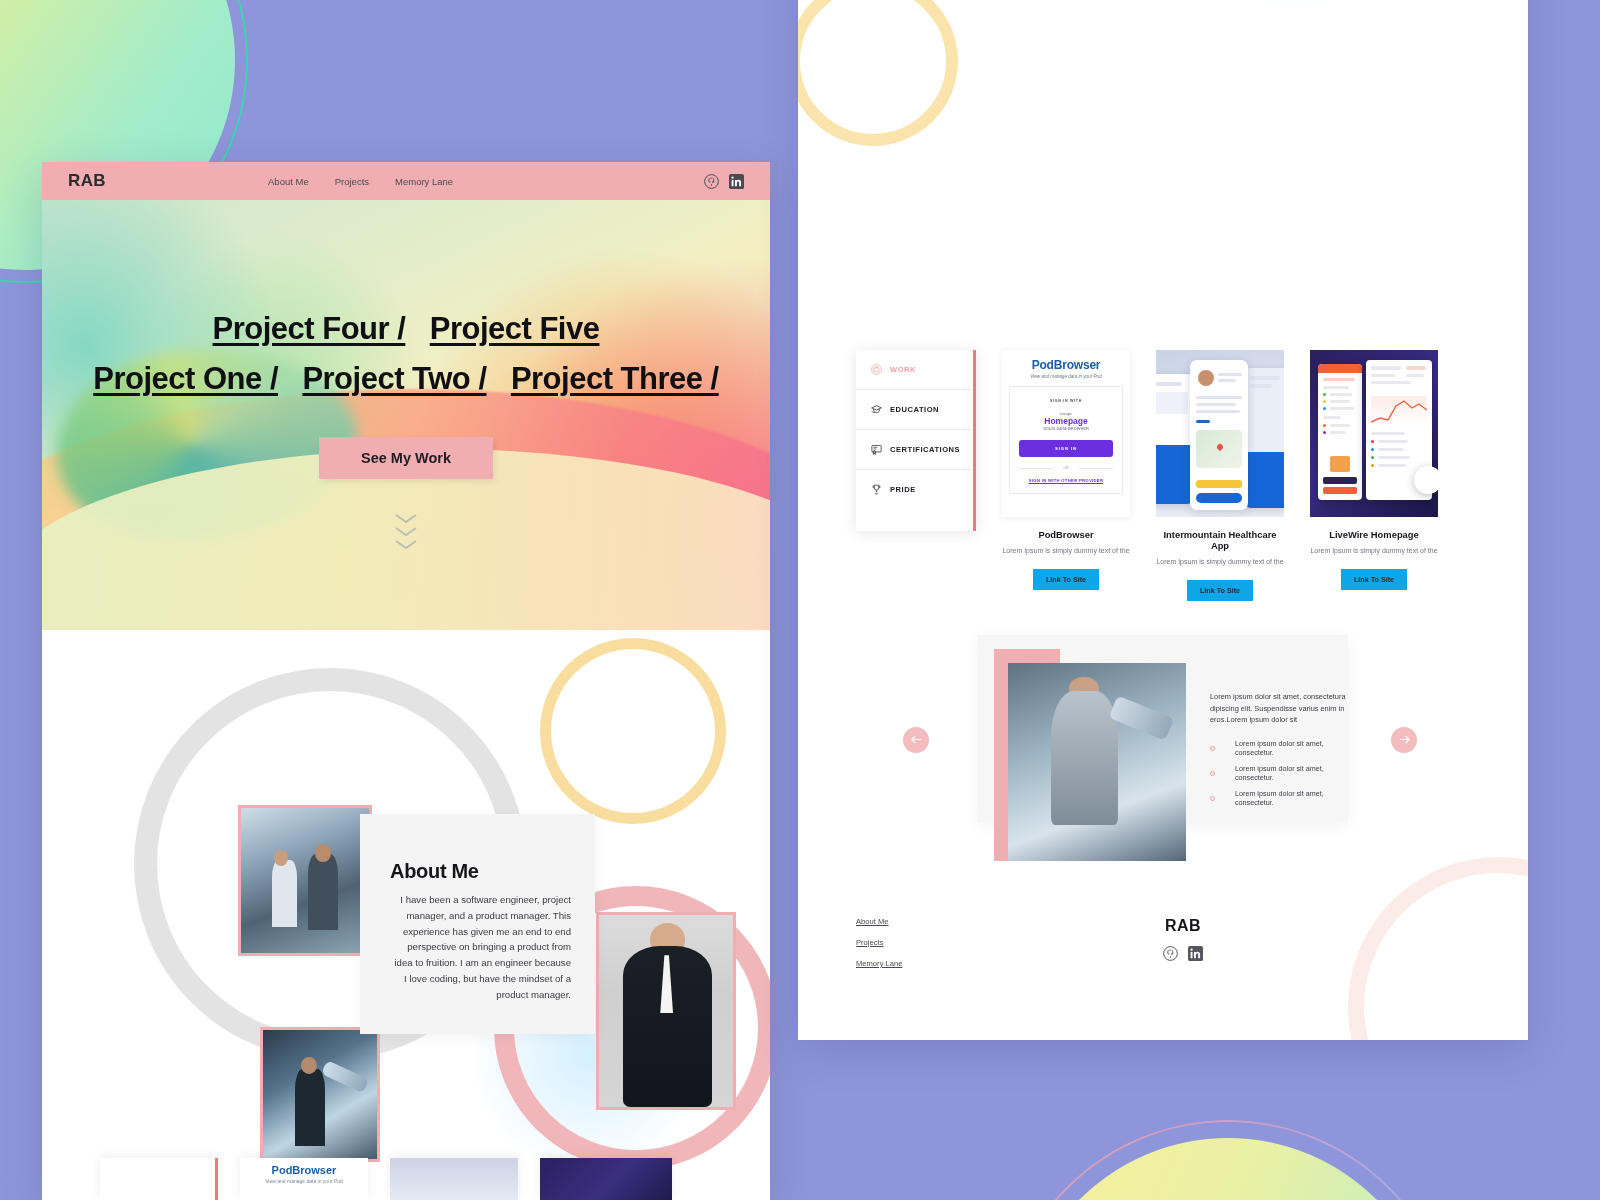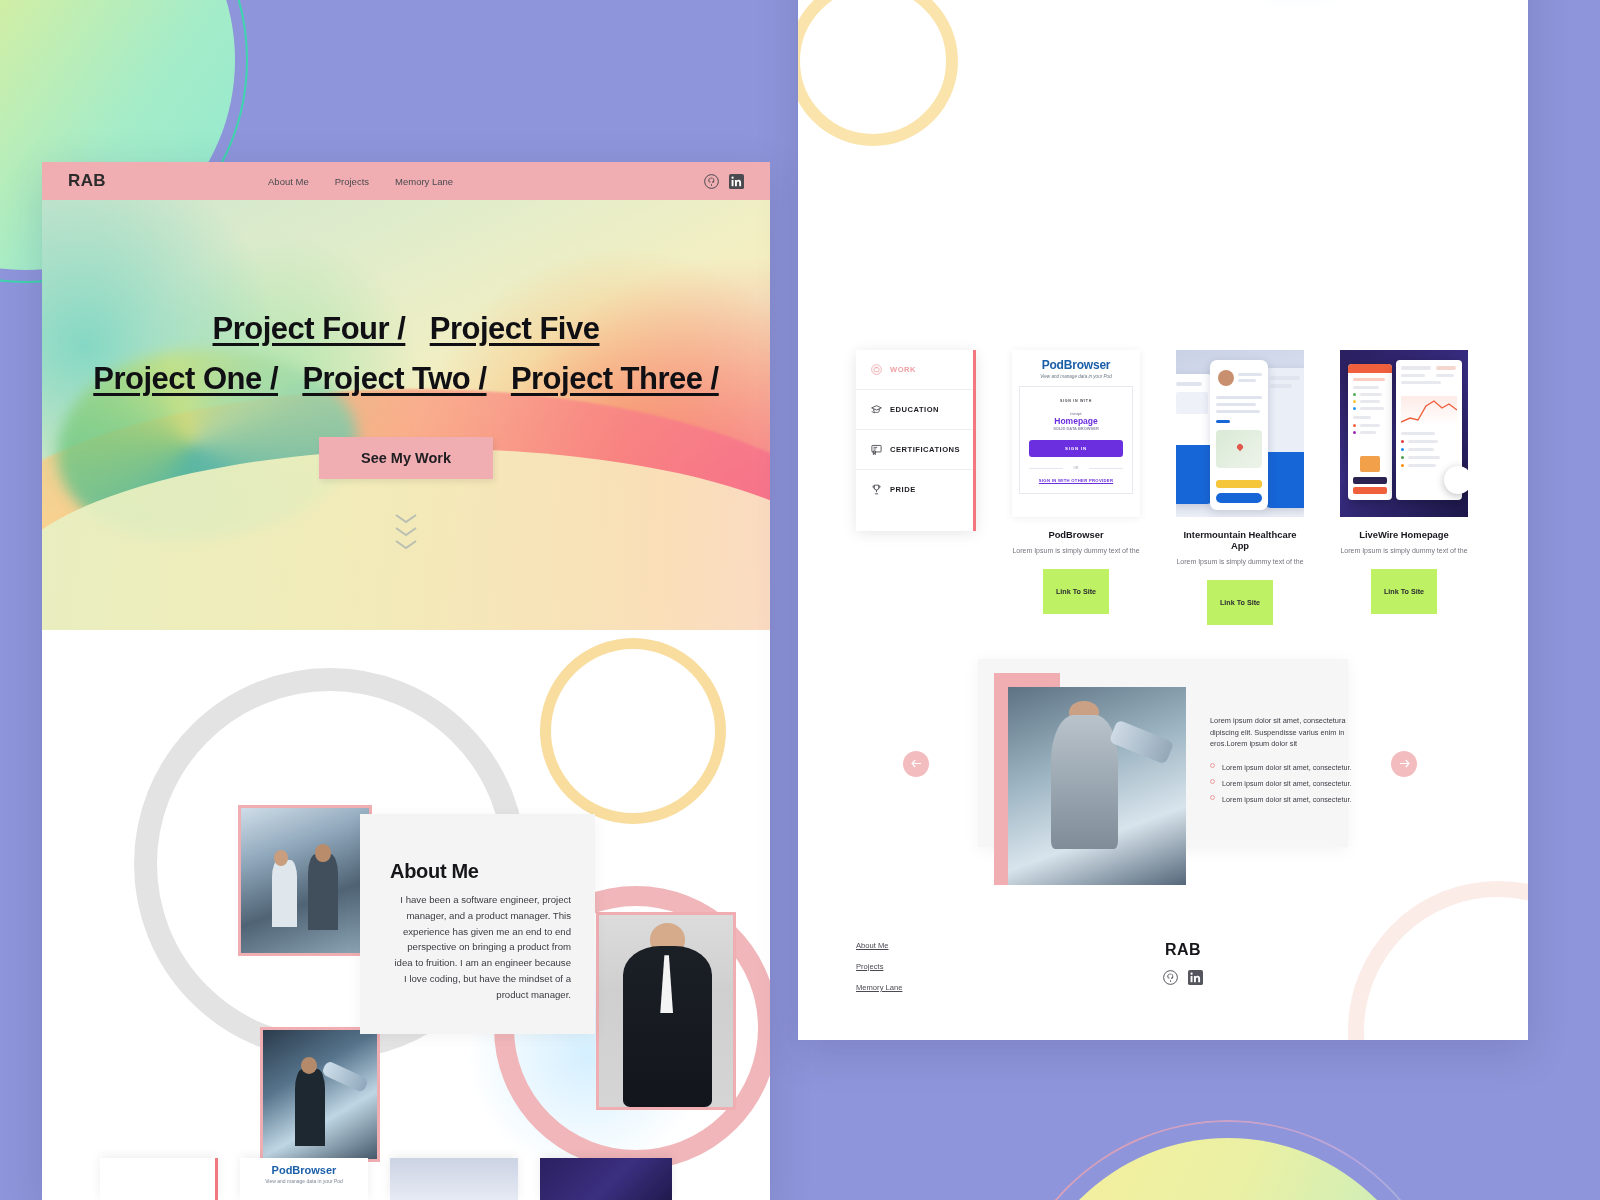--- a/index.html
+++ b/index.html
@@ -154,21 +154,21 @@
   #peek-live { width:132px; background:linear-gradient(135deg,#2b2060 0%,#3b2f80 55%,#201a4d 100%); }
 
   
   .rp { position:relative; }
   .rp-glow { position:absolute; left:380px; top:110px; width:240px; height:240px; border-radius:50%;
              background: radial-gradient(circle, rgba(170,225,255,.40) 0%, rgba(170,225,255,0) 66%); }
   .rp-ring-yellow-l { position:absolute; left:-10px; top:306px; width:170px; height:170px; border-radius:50%; border:12px solid #fbe4ab; }
 
   
   .projects { position:absolute; left:0; top:680px; width:730px; }
-  .proj-row { display:flex; gap:36px; padding-left:58px; align-items:flex-start; }
+  .proj-row { display:flex; gap:26px; padding-left:58px; align-items:flex-start; }
   .cat-card {
     width:120px; background:#fff; box-shadow:0 2px 14px rgba(0,0,0,.10);
     border-right:3px solid #f0787e; padding: 0 0 22px 0;
   }
   .cat-item { display:flex; align-items:center; gap:7px; padding:13px 0 13px 14px;
               border-bottom:1px solid #eeeeee; font-size:7.6px; font-weight:700;
               letter-spacing:.5px; color:#1c1c22; }
   .cat-item:last-child { border-bottom:none; }
   .cat-item.active { color:#eda0a4; }
   .cat-ic { width:13px; height:13px; flex:0 0 13px; }
@@ -209,40 +209,40 @@
   .lw-dot { position:absolute; left:5px; width:3px; height:3px; border-radius:50%; }
   .lw-chart { position:absolute; left:5px; top:36px; width:56px; height:30px;
               background:linear-gradient(180deg,rgba(240,96,61,.12),rgba(240,96,61,0)); }
   .lw-chart svg { position:absolute; inset:0; }
   .lw-btn { position:absolute; left:5px; bottom:6px; width:34px; height:7px; border-radius:2px; background:#f0603d; }
   .lw-dark { position:absolute; left:5px; bottom:16px; width:34px; height:7px; border-radius:2px; background:#2a2352; }
   .lw-pkg { position:absolute; left:12px; bottom:28px; width:20px; height:16px; border-radius:2px; background:#f3a04a; }
   .lw-circle { position:absolute; right:-10px; bottom:6px; width:28px; height:28px; border-radius:50%; background:#fff; box-shadow:0 2px 8px rgba(0,0,0,.25); }
   .proj-name { text-align:center; font-size:9.4px; font-weight:700; color:#17171d; margin-top:12px; }
   .proj-desc { text-align:center; font-size:7px; color:#74747f; margin-top:6px; line-height:1.4; }
-  .proj-btn { display:block; margin:13px auto 0; background:#bef264; border:none; cursor:pointer;
-              font-size:7.2px; font-weight:700; color:#2a2a30; padding:18px 13px; }
+  .proj-btn { display:block; margin:13px auto 0; background:#0ea5e9; border:none; cursor:pointer;
+              font-size:7.2px; font-weight:700; color:#2a2a30; padding:6px 13px; }
 
   
   .exp-title { text-align:center; font-size:25px; font-weight:800; color:#101014; letter-spacing:-.4px; margin-top:48px; }
   .exp-wrap { position:relative; margin-top:34px; height:230px; }
   .exp-card { position:absolute; left:180px; top:0; width:370px; height:188px;
               background:#f6f6f6; box-shadow:0 3px 16px rgba(0,0,0,.05); }
   .exp-pinkblock { position:absolute; left:196px; top:14px; width:66px; height:212px; background:#f0aeb2; }
   .exp-photo { position:absolute; left:210px; top:28px; width:178px; height:198px;
                overflow:hidden; background:linear-gradient(160deg,#5d7384 0%,#9fb6c4 40%,#d8e4ec 70%,#54677a 100%); }
   .exp-photo .pman { position:absolute; left:24%; top:14%; width:38%; height:68%;
                      background:linear-gradient(180deg,#b9c3cb 0%,#7f8d99 100%); border-radius:34% 34% 6% 6%; }
   .exp-photo .phead { position:absolute; left:34%; top:7%; width:17%; height:12%; background:#caa185; border-radius:50%; }
   .exp-photo .parm { position:absolute; left:58%; top:22%; width:34%; height:12%;
                      background:linear-gradient(90deg,#cfdbe6,#93a8b8); border-radius:6px; transform:rotate(22deg); }
   .exp-text { position:absolute; left:412px; top:56px; width:150px; }
   .exp-para { font-size:7.4px; line-height:1.6; color:#3b3b44; }
   .exp-list { margin-top:13px; list-style:none; }
-  .exp-list li { font-size:7.2px; color:#3b3b44; margin-bottom:7px; display:flex; gap:7px; }
+  .exp-list li { font-size:7.2px; color:#3b3b44; margin-bottom:7px; display:flex; gap:20px; align-items:center; }
   .exp-bullet { width:5px; height:5px; border-radius:50%; border:1.4px solid #ef9a9e; flex:0 0 5px; }
   .arrow-btn { position:absolute; top:92px; width:26px; height:26px; border-radius:50%;
                background:#f3bcbe; border:none; cursor:pointer; display:flex;
                align-items:center; justify-content:center; }
   #exp-prev { left:105px; } #exp-next { left:593px; }
 
   
   .footer { position:relative; margin-top:52px; padding:0 58px 14px; }
   .footer-row { display:flex; align-items:flex-start; }
   .footer-nav { display:flex; flex-direction:column; gap:12px; width:190px; }

